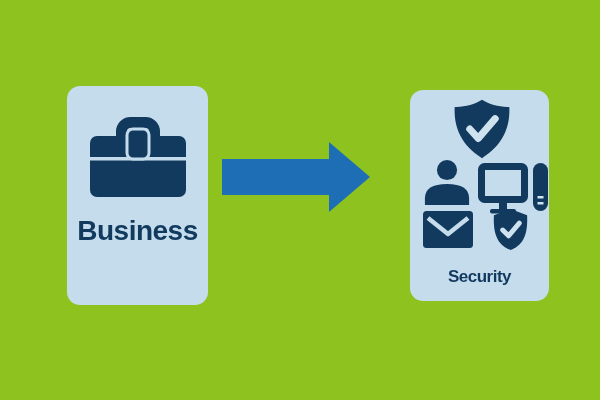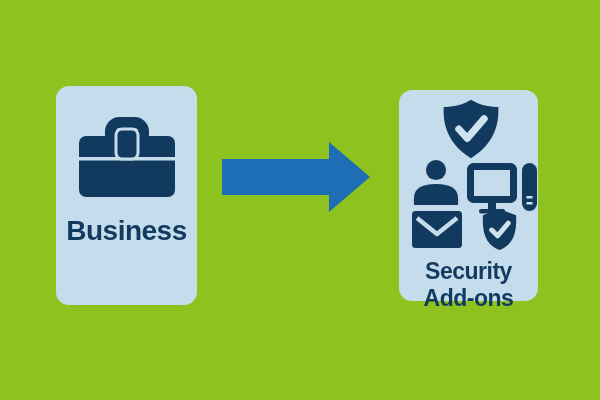--- a/index.html
+++ b/index.html
@@ -14,32 +14,33 @@
   .stage{
     position:relative;
     width:600px;height:400px;
     background:var(--background);
     overflow:hidden;
   }
   .card{
     position:absolute;
     background:var(--card-bg);
     border-radius:13px;
+    margin-left:11px;
   }
   .card-left{left:56px;top:86px;width:141px;height:219px;}
   .card-right{left:399px;top:90px;width:139px;height:211px;}
   .card-label{
     position:absolute;left:0;width:100%;
     text-align:center;
     color:var(--icon-navy);
     font-weight:600;
     letter-spacing:-0.5px;
   }
   .card-left .card-label{top:128px;font-size:28px;line-height:33px;}
-  .card-right .card-label{top:168px;font-size:23px;line-height:26.5px;}
+  .card-right .card-label{top:174px;font-size:17px;line-height:26.5px;}
   .abs{position:absolute;}
   .briefcase{left:23px;top:31px;}
   .arrow-wrap{left:222px;top:142px;width:148px;height:70px;}
   .shield-big{left:40px;top:7px;}
   .person{left:13px;top:69px;}
   .computer{left:68px;top:73px;}
   .envelope{left:13px;top:121px;}
   .shield-small{left:79px;top:117px;}
 </style>
 </head>
@@ -89,17 +90,16 @@
       <polyline points="5,7 25,23 45,7" fill="none" stroke="var(--card-bg)" stroke-width="4.5" stroke-linejoin="round"></polyline>
     </svg>
 
     <svg class="abs shield-small" width="43" height="45" viewBox="0 0 44 46">
       <path d="M22,2 L39,8.5 C40,30 34,39 22,44 C10,39 4,30 5,8.5 Z" fill="var(--icon-navy)"></path>
       <polyline points="14,23.5 20,29.5 31,16.5" fill="none" stroke="var(--check-light)" stroke-width="5" stroke-linecap="round" stroke-linejoin="round"></polyline>
     </svg>
 
     <div class="card-label">
       <div>Security</div>
-      <div>Add-ons</div>
     </div>
   </div>
 
 </div>
 
 </body></html>

